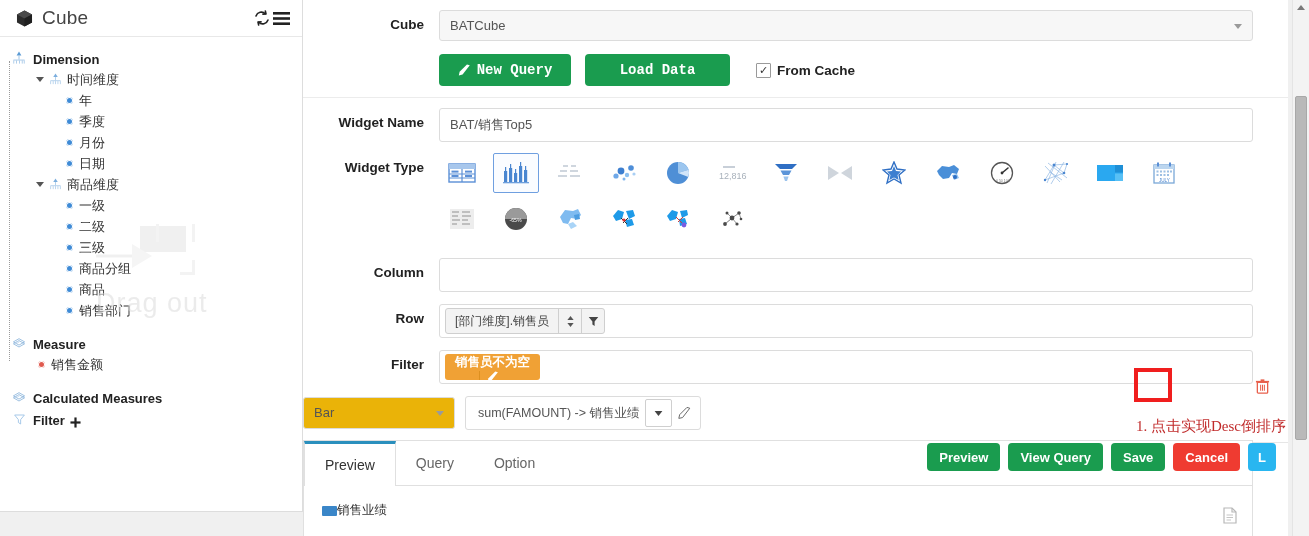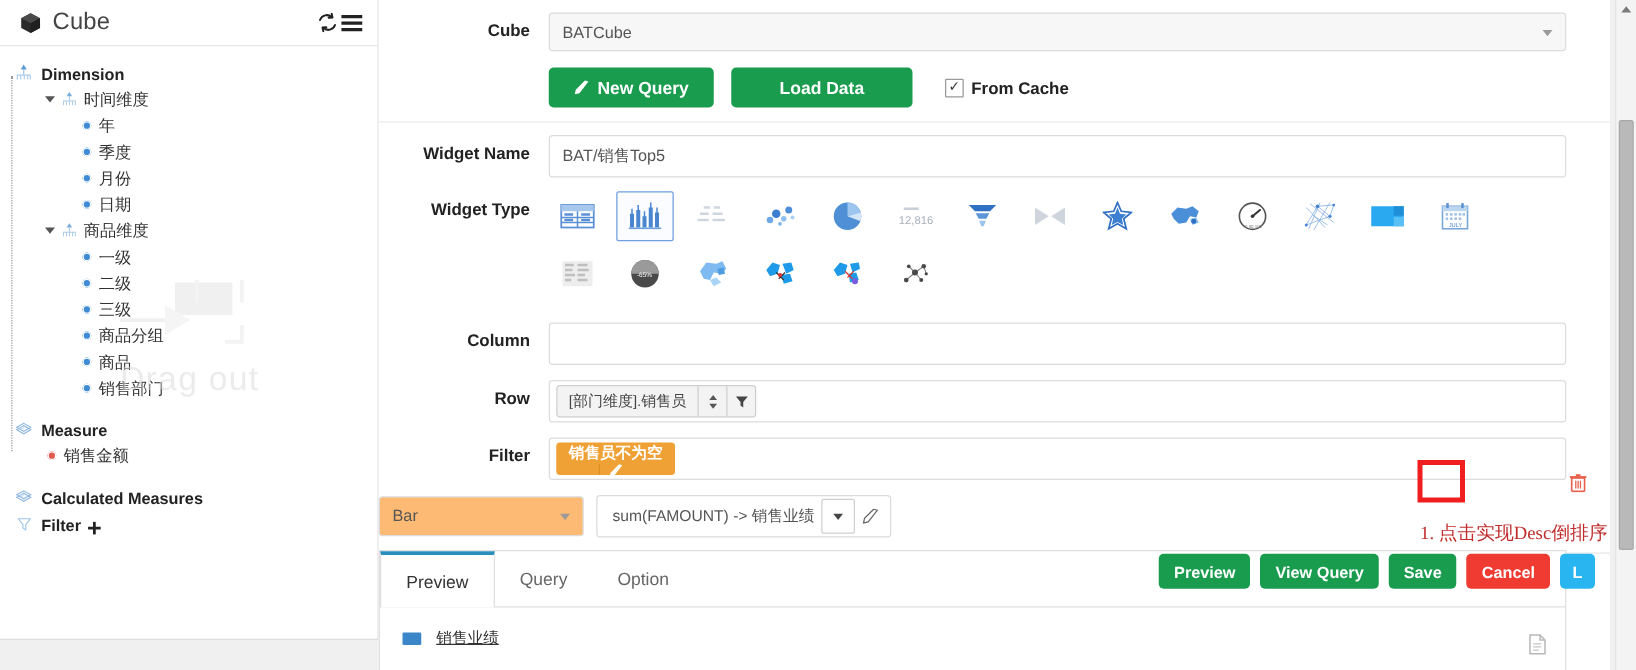--- a/index.html
+++ b/index.html
@@ -100,21 +100,21 @@
   }
   .sel-arrow{
     position:absolute;right:10px;top:50%;margin-top:-2px;
     width:0;height:0;border-left:4px solid transparent;border-right:4px solid transparent;
     border-top:5px solid #9a9a9a;
   }
 
   .btn{
     display:inline-flex;align-items:center;justify-content:center;
     border:none;border-radius:4px;cursor:pointer;
-    font-family:Liberation Sans, sans-serif;
+    font-family:Liberation Mono, monospace;
   }
   .btn-green{background:#1a9c4f;color:#fff;font-weight:bold;}
   .btn-row{display:flex;align-items:center;gap:14px;padding-top:2px;}
   .btn-newquery{width:132px;height:32px;font-size:14px;gap:6px;}
   .btn-loaddata{width:145px;height:32px;font-size:14px;}
   .chk-wrap{display:flex;align-items:center;gap:6px;margin-left:12px;}
   .chkbox{
     width:13px;height:13px;border:1px solid #9a9a9a;background:#fff;
     display:flex;align-items:center;justify-content:center;border-radius:1px;
     font-size:11px;color:#333;line-height:1;
@@ -163,22 +163,22 @@
     flex-direction:column;
   }
   .chip-orange .c-text{padding:0 10px;}
   .chip-orange .c-btn{
     width:26px;height:26px;border-left:1px solid #dd9020;
     display:flex;align-items:center;justify-content:center;
   }
 
   .valaxis-row{display:flex;align-items:center;gap:0;}
   .sel-bar{
-    width:164px;height:32px;box-sizing:border-box;
-    border:1px solid #dcdcdc;border-radius:3px;background:#fdba74;
+    width:152px;height:32px;box-sizing:border-box;
+    border:1px solid #dcdcdc;border-radius:3px;background:#eab308;
     font-size:13px;color:#555;line-height:30px;padding:0 22px 0 10px;
     position:relative;margin-right:10px;
   }
   .measure-box{
     height:34px;box-sizing:border-box;
     border:1px solid #dcdcdc;border-radius:3px;background:#fff;
     padding:3px 4px;display:flex;align-items:center;
   }
   .m-chip{
     display:inline-flex;align-items:center;height:26px;
@@ -214,21 +214,21 @@
   .tabs{display:flex;height:44px;border-bottom:1px solid #e0e0e0;position:relative;}
   .tab{
     padding:0 20px;height:44px;line-height:44px;font-size:14px;color:#666;
     cursor:pointer;box-sizing:border-box;
   }
   .tab.active{
     color:#333;border-top:3px solid #2a8fbd;
     border-left:1px solid #e0e0e0;border-right:1px solid #e0e0e0;
     background:#fff;height:45px;line-height:42px;margin-bottom:-1px;
   }
-  .legend{display:flex;align-items:center;gap:12px;padding:16px 0 0 18px;text-decoration:underline;}
+  .legend{display:flex;align-items:center;gap:0;padding:16px 0 0 18px;}
   .legend-swatch{width:15px;height:10px;background:#3a86c8;border-radius:1px;}
   .legend-text{font-size:12.5px;color:#333;}
   .card-note{
     position:absolute;right:14px;bottom:12px;width:16px;height:18px;
     display:flex;align-items:center;justify-content:center;
   }
 
   .action-bar{
     position:absolute;right:12px;top:443px;display:flex;align-items:center;gap:8px;
   }

